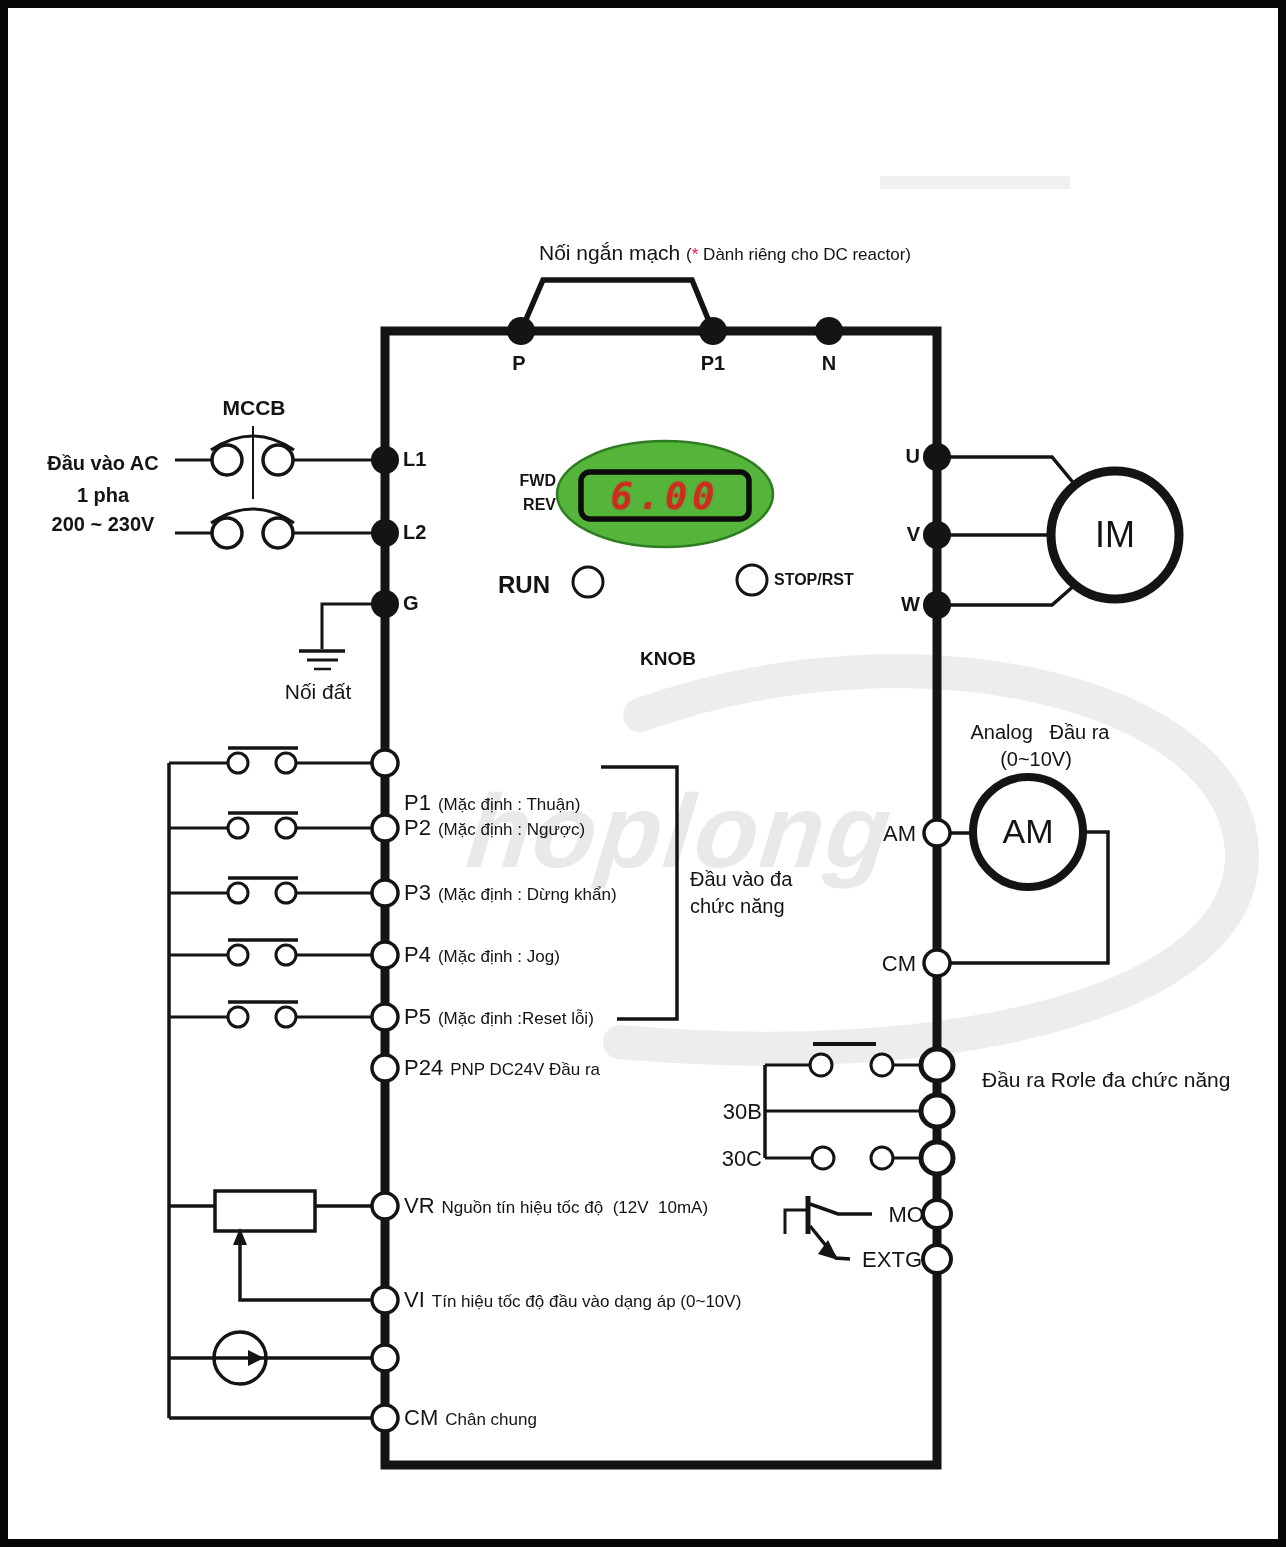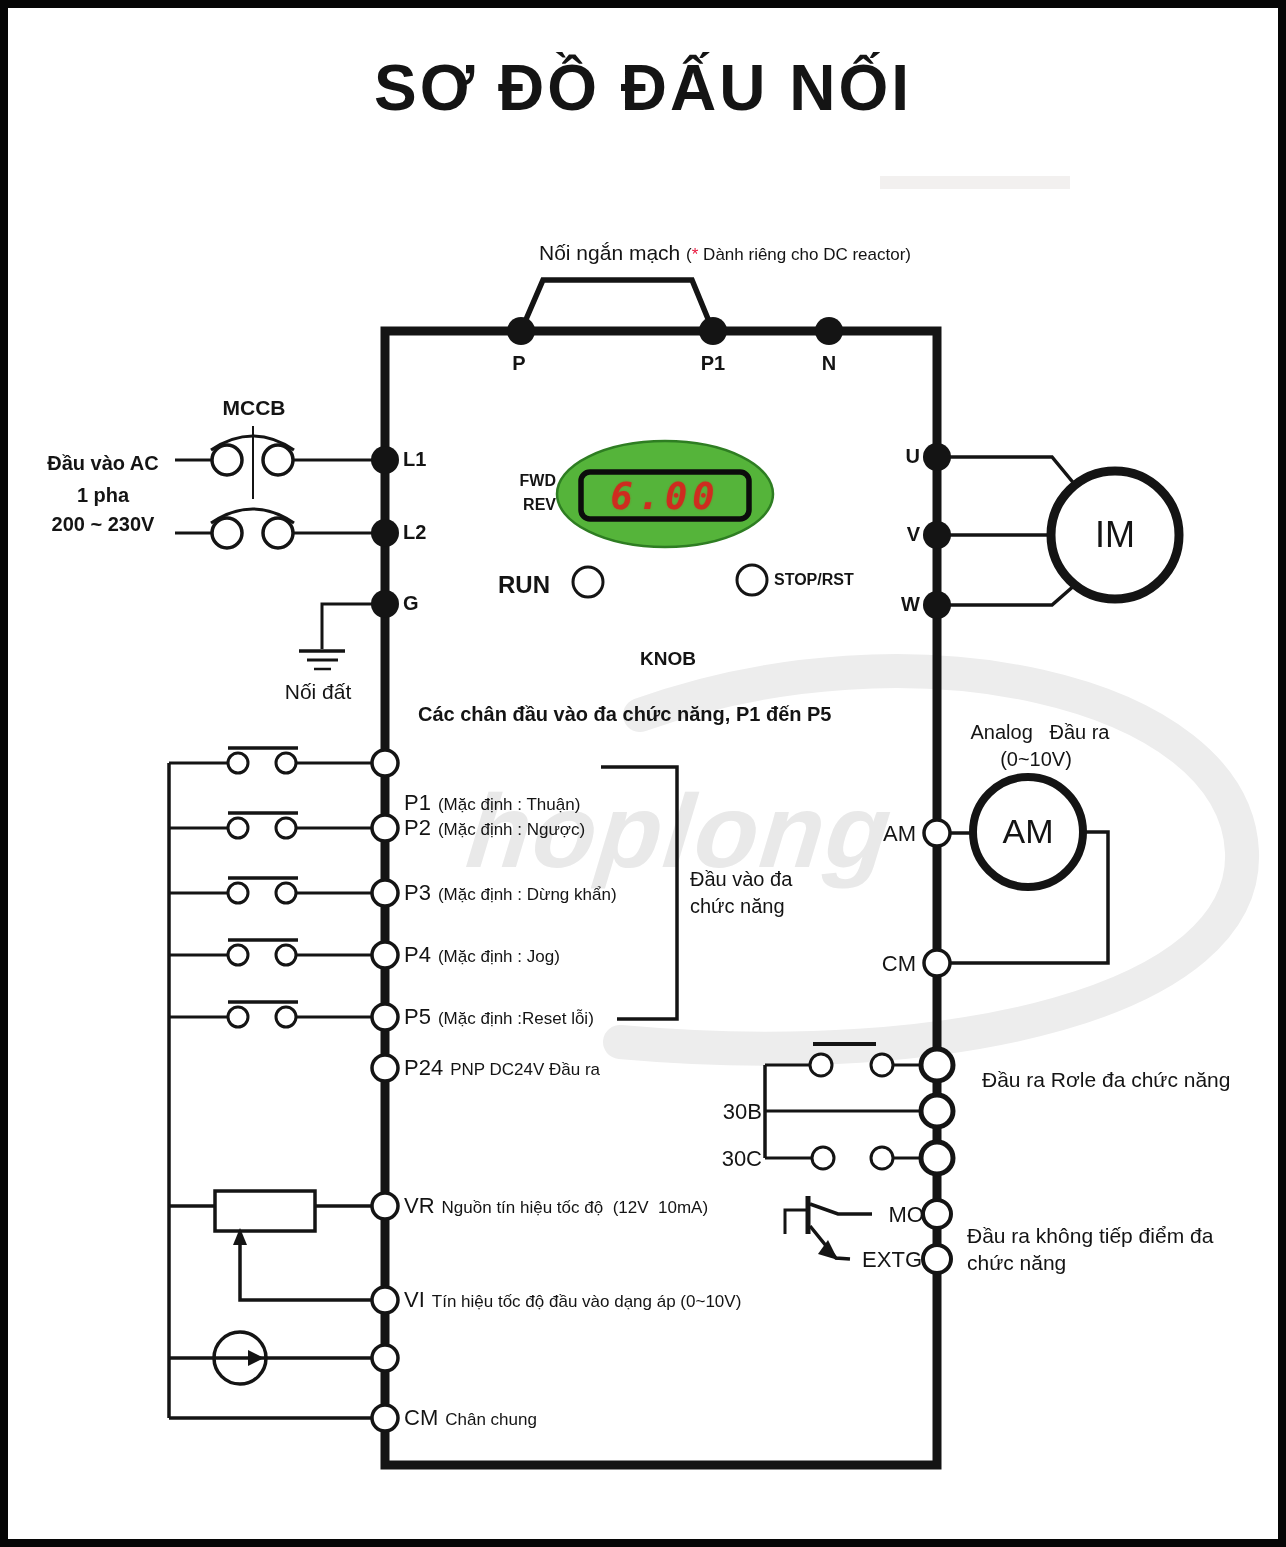--- a/index.html
+++ b/index.html
@@ -189,21 +189,20 @@
         <circle cx="937" cy="963" r="13" stroke-width="3.5"></circle>
         <circle cx="937" cy="1065" r="16" stroke-width="5"></circle>
         <circle cx="937" cy="1111" r="16" stroke-width="5"></circle>
         <circle cx="937" cy="1158" r="16" stroke-width="5"></circle>
         <circle cx="937" cy="1214" r="14" stroke-width="4"></circle>
         <circle cx="937" cy="1259" r="14" stroke-width="4"></circle>
       </g>
     </g>
   </svg>
 
-  <div id="page-title" class="abs txt ctr">SƠ ĐỒ ĐẤU NỐI</div>
 
   <div class="abs txt ctr" style="left:450px;top:241px;width:550px;font-weight:normal;">
     <span style="font-size:21px;">Nối ngắn mạch </span><span class="note-sm">(</span><span class="note-sm star">*</span><span class="note-sm" style="white-space:pre;"> Dành riêng cho DC reactor)</span>
   </div>
   <div class="abs txt ctr term" style="left:489px;top:352px;width:60px;">P</div>
   <div class="abs txt ctr term" style="left:683px;top:352px;width:60px;">P1</div>
   <div class="abs txt ctr term" style="left:799px;top:352px;width:60px;">N</div>
 
   <div class="abs txt ctr" style="left:194px;top:396px;width:120px;font-weight:bold;font-size:21px;">MCCB</div>
   <div class="abs txt ctr" style="left:32px;top:452px;width:142px;font-weight:bold;font-size:20px;">Đầu vào AC</div>
@@ -219,21 +218,20 @@
   <div id="digits" class="abs">6.00</div>
   <div class="abs txt rt" style="left:480px;top:571px;width:70px;font-weight:bold;font-size:24px;">RUN</div>
   <div class="abs txt" style="left:774px;top:571px;font-weight:bold;font-size:16px;">STOP/RST</div>
   <div class="abs txt ctr" style="left:618px;top:648px;width:100px;font-weight:bold;font-size:19px;text-align:center;">KNOB</div>
 
   <div class="abs txt rt term" style="left:872px;top:445px;width:48px;">U</div>
   <div class="abs txt rt term" style="left:872px;top:523px;width:48px;">V</div>
   <div class="abs txt rt term" style="left:872px;top:593px;width:48px;">W</div>
   <div class="abs txt ctr" style="left:1065px;top:514px;width:100px;font-size:36px;">IM</div>
 
-  <div class="abs txt" style="left:418px;top:703px;font-weight:bold;font-size:20px;">Các chân đầu vào đa chức năng, P1 đến P5</div>
 
   <div class="abs txt pinrow" style="left:404px;top:750px;margin-top:40px;"><span class="nm">P1</span><span class="ds">(Mặc định : Thuận)</span></div>
   <div class="abs txt pinrow" style="left:404px;top:815px;"><span class="nm">P2</span><span class="ds">(Mặc định : Ngược)</span></div>
   <div class="abs txt pinrow" style="left:404px;top:880px;"><span class="nm">P3</span><span class="ds">(Mặc định : Dừng khẩn)</span></div>
   <div class="abs txt pinrow" style="left:404px;top:942px;"><span class="nm">P4</span><span class="ds">(Mặc định : Jog)</span></div>
   <div class="abs txt pinrow" style="left:404px;top:1004px;"><span class="nm">P5</span><span class="ds">(Mặc định :Reset lỗi)</span></div>
   <div class="abs txt pinrow" style="left:404px;top:1055px;"><span class="nm">P24</span><span class="ds">PNP DC24V Đầu ra</span></div>
 
   <div class="abs txt" style="left:690px;top:866px;font-size:20px;line-height:27px;">
     <div>Đầu vào đa</div>
@@ -249,16 +247,15 @@
   <div class="abs txt rt" style="left:866px;top:821px;width:50px;font-size:22px;">AM</div>
   <div class="abs txt ctr" style="left:978px;top:812px;width:100px;font-size:34px;">AM</div>
   <div class="abs txt rt" style="left:866px;top:951px;width:50px;font-size:22px;">CM</div>
 
   <div class="abs txt rt" style="left:702px;top:1099px;width:60px;font-size:22px;">30B</div>
   <div class="abs txt rt" style="left:702px;top:1146px;width:60px;font-size:22px;">30C</div>
   <div class="abs txt" style="left:982px;top:1068px;font-size:21px;">Đầu ra Rơle đa chức năng</div>
 
   <div class="abs txt rt" style="left:876px;top:1202px;width:48px;font-size:22px;">MO</div>
   <div class="abs txt rt" style="left:844px;top:1247px;width:78px;font-size:22px;">EXTG</div>
-  <div class="abs" style="left:967px;top:1222px;width:292px;font-size:21px;line-height:27px;z-index:3;">Đầu ra không tiếp điểm đa chức năng</div>
 
   <div class="frame"></div>
 </div>
 
 </body></html>

